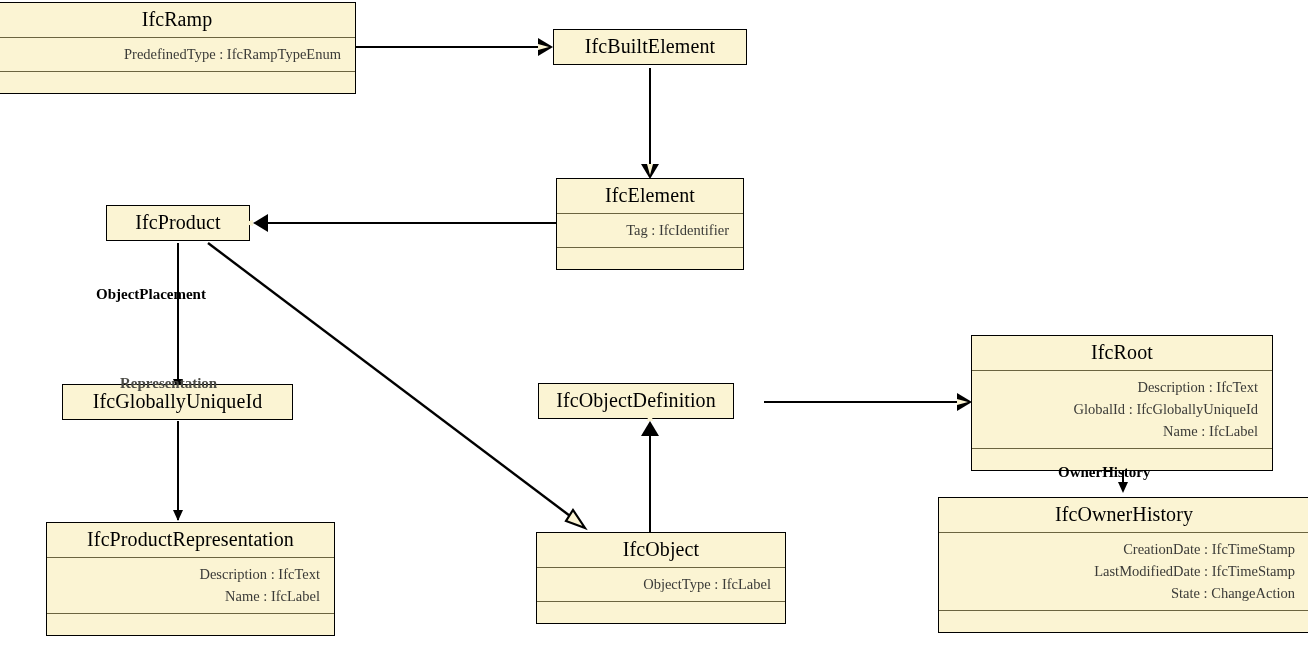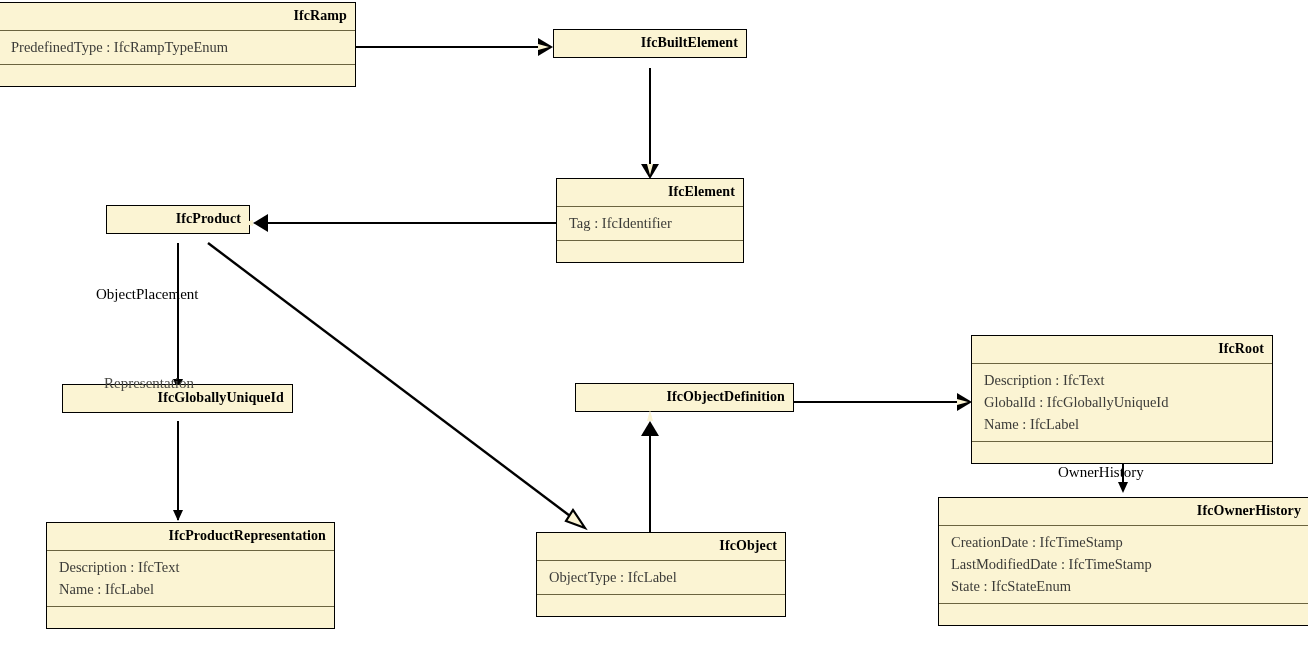--- a/index.html
+++ b/index.html
@@ -18,36 +18,36 @@
   
   .uml-class {
     position: absolute;
     box-sizing: border-box;
     background: #fbf4d3;
     border: 1.5px solid #000000;
     z-index: 3;
   }
   .uml-title {
     box-sizing: border-box;
-    text-align: right;
-    font-weight: bold;
-    font-size: 14px;
+    text-align: center;
+    font-weight: normal;
+    font-size: 20px;
     color: #000000;
     padding: 5px 8px 6px 8px;
     letter-spacing: 0.1px;
     line-height: 1.15;
   }
   .uml-attrs {
     box-sizing: border-box;
     border-top: 1.5px solid #6b6440;
-    padding: 5px 20px 6px 12px;
+    padding: 5px 14px 6px 12px;
     color: #3b3b38;
     font-size: 14.5px;
     line-height: 1.52;
-    text-align: left;
+    text-align: right;
   }
   .uml-attrs .attr {
     white-space: nowrap;
   }
   .uml-empty {
     box-sizing: border-box;
     border-top: 1.5px solid #6b6440;
     height: 22px;
   }
   
@@ -137,21 +137,21 @@
   }
   
   .edge-label {
     position: absolute;
     font-size: 15px;
     white-space: nowrap;
     z-index: 5;
   }
   .edge-label.dark {
     color: #000000;
-    font-weight: 400;
+    font-weight: 700;
   }
   .edge-label.muted {
     color: #4a4a45;
     font-weight: normal;
   }
 </style>
 </head>
 <body>
 
 <div id="canvas">
@@ -195,21 +195,21 @@
   <div class="edge-line edge-v" style="left:1122px; top:455px; height:33px;"></div>
   <div class="tri-solid arr-down" style="left:1118px; top:482px;"></div>
 
   <svg class="diag-svg" viewBox="0 0 1308 661">
     <line x1="208" y1="243" x2="578" y2="522" stroke="#000000" stroke-width="2.4"></line>
     <polygon points="585,528 566,521 573,510" fill="#fbf4d3" stroke="#000000" stroke-width="2.2" stroke-linejoin="miter"></polygon>
   </svg>
 
   <div class="edge-label dark" style="left:96px; top:286px;">ObjectPlacement</div>
 
-  <div class="edge-label muted" style="left:104px; top:375px;">Representation</div>
+  <div class="edge-label muted" style="left:120px; top:375px;font-weight:bold;">Representation</div>
 
   <div class="edge-label dark" style="left:1058px; top:464px;">OwnerHistory</div>
 
   <div class="uml-class" style="left:-2px; top:2px; width:358px;">
     <div class="uml-title">IfcRamp</div>
     <div class="uml-attrs">
       <div class="attr">PredefinedType : IfcRampTypeEnum</div>
     </div>
     <div class="uml-empty"></div>
   </div>
@@ -236,21 +236,21 @@
 
   <div class="uml-class" style="left:46px; top:522px; width:289px;">
     <div class="uml-title">IfcProductRepresentation</div>
     <div class="uml-attrs">
       <div class="attr">Description : IfcText</div>
       <div class="attr">Name : IfcLabel</div>
     </div>
     <div class="uml-empty"></div>
   </div>
 
-  <div class="uml-class" style="left:538px; top:383px; width:219px;margin-left:37px;">
+  <div class="uml-class" style="left:538px; top:383px; width:196px;">
     <div class="uml-title">IfcObjectDefinition</div>
   </div>
 
   <div class="uml-class" style="left:536px; top:532px; width:250px;">
     <div class="uml-title">IfcObject</div>
     <div class="uml-attrs">
       <div class="attr">ObjectType : IfcLabel</div>
     </div>
     <div class="uml-empty"></div>
   </div>
@@ -263,18 +263,18 @@
       <div class="attr">Name : IfcLabel</div>
     </div>
     <div class="uml-empty"></div>
   </div>
 
   <div class="uml-class" style="left:938px; top:497px; width:372px;">
     <div class="uml-title">IfcOwnerHistory</div>
     <div class="uml-attrs">
       <div class="attr">CreationDate : IfcTimeStamp</div>
       <div class="attr">LastModifiedDate : IfcTimeStamp</div>
-      <div class="attr">State : IfcStateEnum</div>
+      <div class="attr">State : ChangeAction</div>
     </div>
     <div class="uml-empty"></div>
   </div>
 
 </div>
 
 </body></html>

